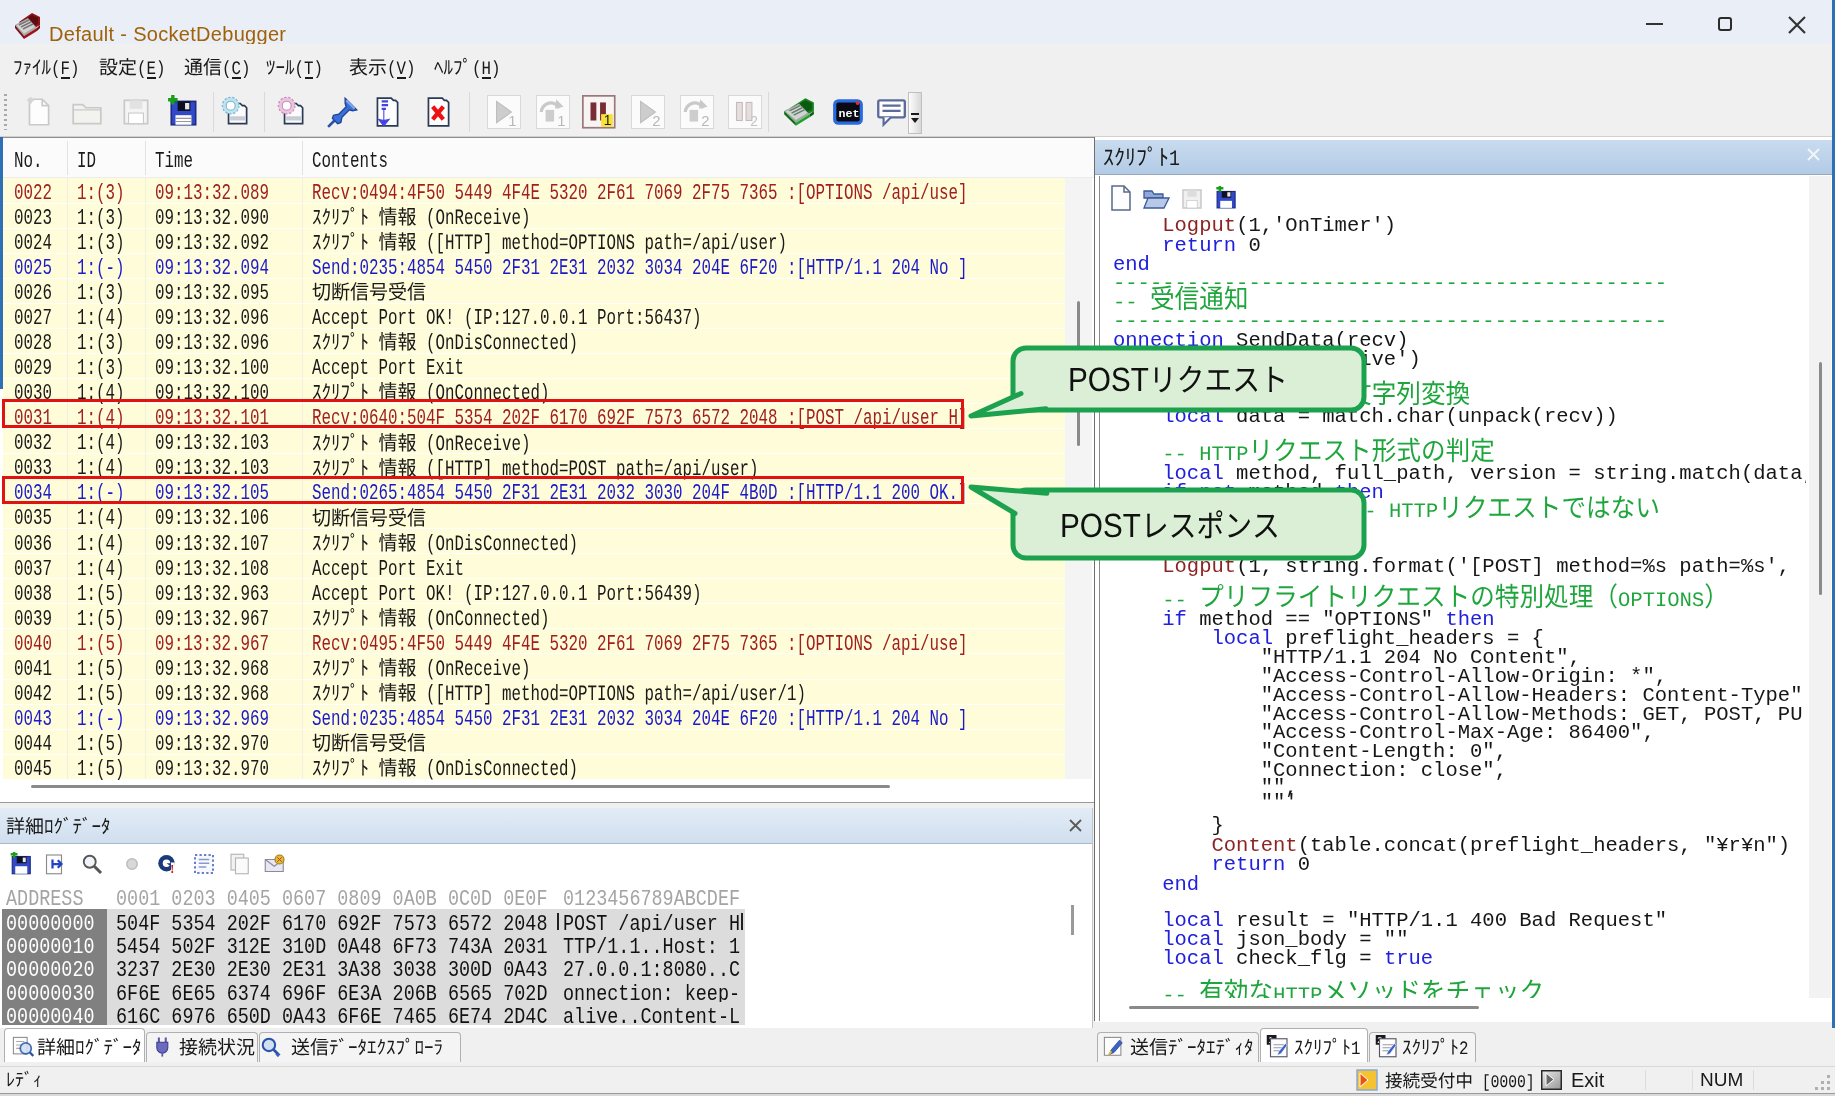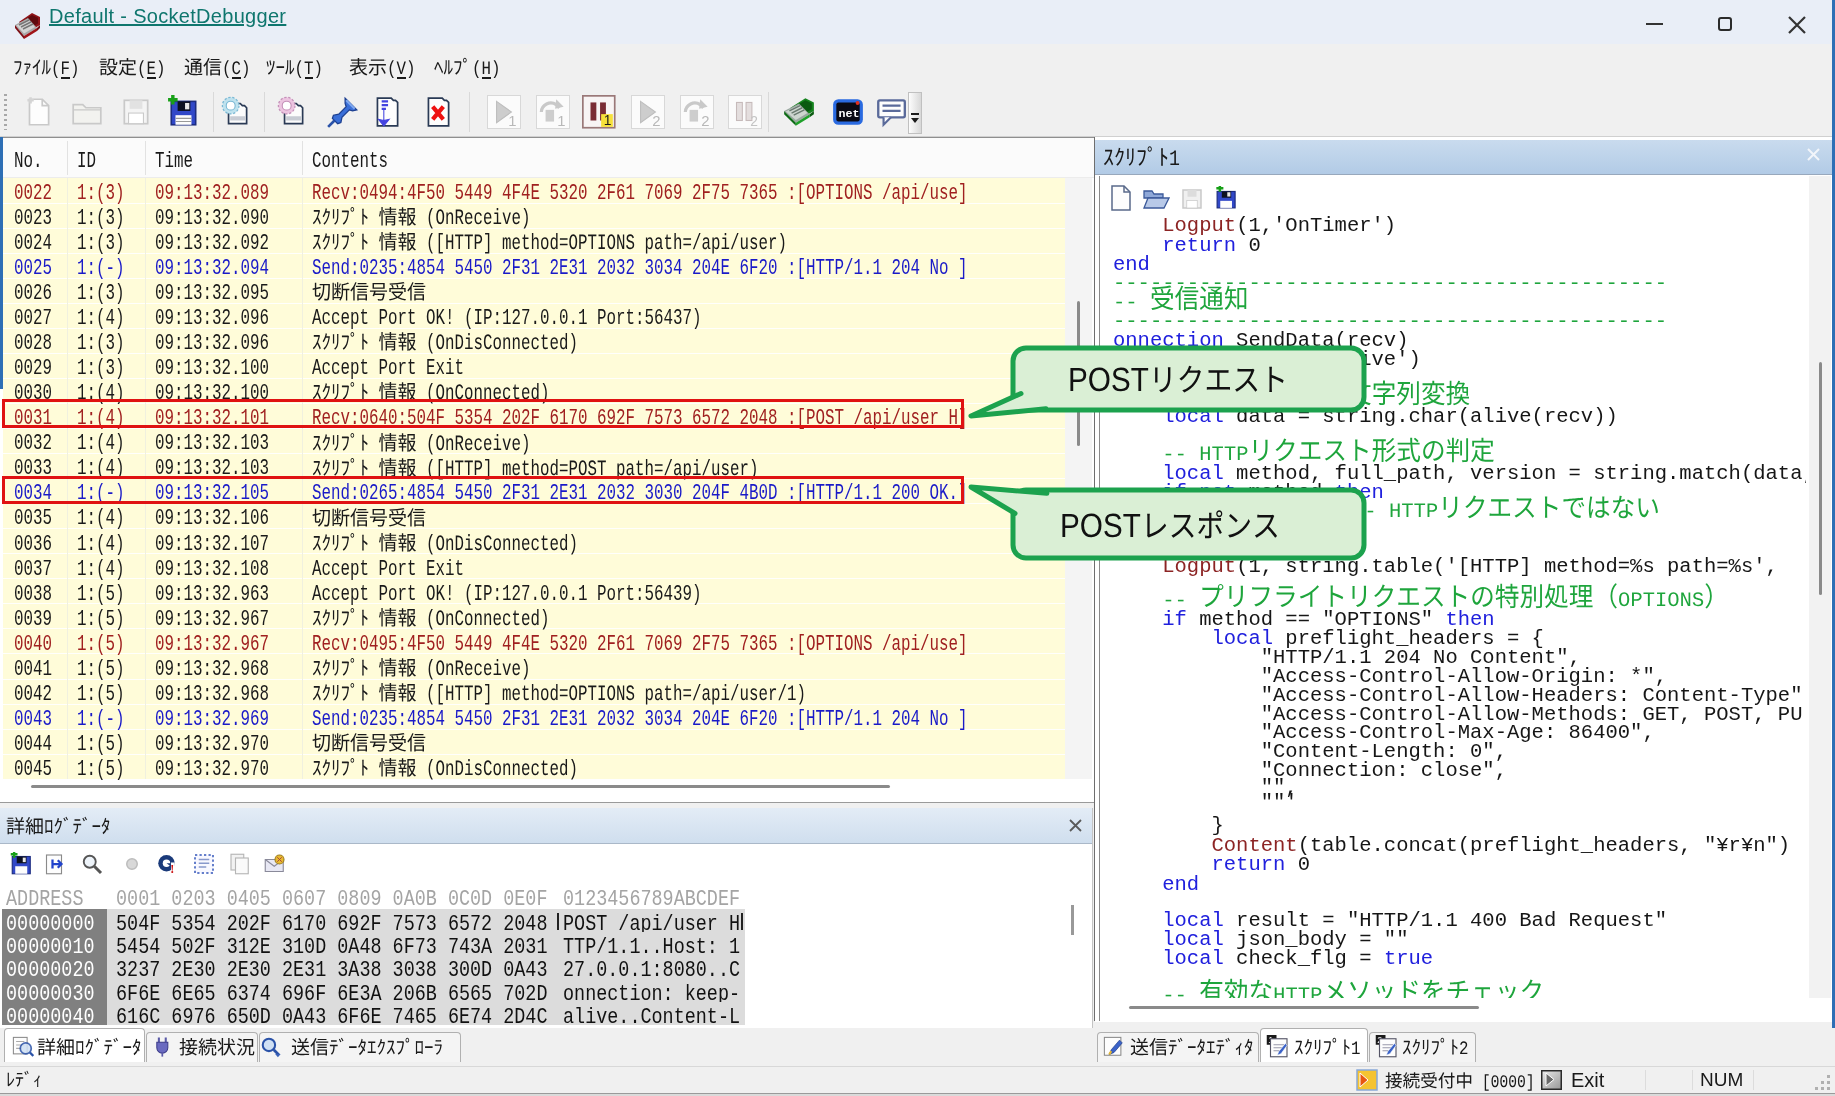--- a/index.html
+++ b/index.html
@@ -139,21 +139,21 @@
 <svg style="position:absolute;left:13px;top:9px" width="28" height="30" viewBox="0 0 28 30">
 <polygon points="6,13 19,4 27,8 27,16 13,24" fill="#8f1318"></polygon>
 <polygon points="7.5,13.5 19,6 25,8.8 25,14.5 13,21.5" fill="#5f0a0e"></polygon>
 <polygon points="2,16 15,9 24,19 11,27" fill="#a8a8a8"></polygon>
 <polygon points="3.5,16.5 15,10.5 22,18 11,24.5" fill="#d4d4d4"></polygon>
 <path d="M6 16 l10 -5 M8 18 l10 -5 M10 20 l10 -5" stroke="#777" stroke-width="1.4"></path>
 <polygon points="2,16 11,27 11,30 2,19" fill="#7d1016"></polygon>
 <polygon points="11,27 24,19 24,22 11,30" fill="#a01419"></polygon>
 <polygon points="24,19 27,16 27,19 24,22" fill="#700d11"></polygon>
 </svg>
-<div style="position:absolute;left:49.0px;top:6px;font:400 20.00px 'Liberation Sans',sans-serif;line-height:1;white-space:pre;color:#0f766e;letter-spacing:0.3px;text-decoration:underline;">Default - SocketDebugger</div>
+<div style="position:absolute;left:49.0px;top:24px;font:400 20.00px 'Liberation Sans',sans-serif;line-height:1;white-space:pre;color:#a16207;letter-spacing:0.3px;">Default - SocketDebugger</div>
 <div style="position:absolute;left:1646px;top:23px;width:17px;height:2px;background:#333"></div>
 <div style="position:absolute;left:1718px;top:17px;width:14px;height:14px;border:2px solid #2b2b2b;border-radius:3px"></div>
 <svg style="position:absolute;left:1787px;top:15px" width="20" height="20" viewBox="0 0 20 20">
 <path d="M2 2 L18 18 M18 2 L2 18" stroke="#333" stroke-width="2.2"></path>
   </svg>
 <div style="position:absolute;left:0px;top:44px;width:1835px;height:44px;background:#f0f0f0"></div>
 <svg style="position:absolute;left:13.0px;top:34.0px;overflow:visible" width="66" height="50" viewBox="0 -40 66 50">
     <g fill="#1a1a1a">
       <use href="#gjp_ff8c" transform="translate(0.0,0) scale(0.0190,-0.0190)"></use>
       <use href="#gjp_ff67" transform="translate(9.5,0) scale(0.0190,-0.0190)"></use>
@@ -911,21 +911,21 @@
         <use href="#gjp_30bf" transform="translate(184.8,0) scale(0.0246,-0.0266)"></use>
         <use href="#gjp_3092" transform="translate(209.4,0) scale(0.0246,-0.0266)"></use>
         <use href="#gjp_6587" transform="translate(234.0,0) scale(0.0246,-0.0266)"></use>
         <use href="#gjp_5b57" transform="translate(258.7,0) scale(0.0246,-0.0266)"></use>
         <use href="#gjp_5217" transform="translate(283.3,0) scale(0.0246,-0.0266)"></use>
         <use href="#gjp_5909" transform="translate(308.0,0) scale(0.0246,-0.0266)"></use>
         <use href="#gjp_63db" transform="translate(332.6,0) scale(0.0246,-0.0266)"></use>
       </g>
     </svg>
   </div>
-<div style="position:absolute;left:1113.0px;top:406.5px;font:20.53px 'Liberation Mono',monospace;line-height:1;white-space:pre;z-index:10;"><span style="color:#161616">    </span><span style="color:#2020dd">local</span><span style="color:#161616"> data = string.char(alive(recv))</span></div>
+<div style="position:absolute;left:1113.0px;top:406.5px;font:20.53px 'Liberation Mono',monospace;line-height:1;white-space:pre;z-index:10;"><span style="color:#161616">    </span><span style="color:#2020dd">local</span><span style="color:#161616"> data = match.char(unpack(recv))</span></div>
 <div style="position:absolute;z-index:10">
     <svg style="position:absolute;left:1113.0px;top:420.2px;overflow:visible" width="382" height="50" viewBox="0 -40 382 50">
       <g fill="#1ea53c">
         <use href="#gmono_2d" transform="translate(49.3,0) scale(0.0100,-0.0100)"></use>
         <use href="#gmono_2d" transform="translate(61.6,0) scale(0.0100,-0.0100)"></use>
         <use href="#gmono_48" transform="translate(86.2,0) scale(0.0100,-0.0100)"></use>
         <use href="#gmono_54" transform="translate(98.5,0) scale(0.0100,-0.0100)"></use>
         <use href="#gmono_54" transform="translate(110.9,0) scale(0.0100,-0.0100)"></use>
         <use href="#gmono_50" transform="translate(123.2,0) scale(0.0100,-0.0100)"></use>
         <use href="#gjp_30ea" transform="translate(135.5,0) scale(0.0246,-0.0266)"></use>
@@ -958,21 +958,21 @@
         <use href="#gjp_30b9" transform="translate(160.1,0) scale(0.0246,-0.0266)"></use>
         <use href="#gjp_30c8" transform="translate(184.8,0) scale(0.0246,-0.0266)"></use>
         <use href="#gjp_3067" transform="translate(209.4,0) scale(0.0246,-0.0266)"></use>
         <use href="#gjp_306f" transform="translate(234.0,0) scale(0.0246,-0.0266)"></use>
         <use href="#gjp_306a" transform="translate(258.7,0) scale(0.0246,-0.0266)"></use>
         <use href="#gjp_3044" transform="translate(283.3,0) scale(0.0246,-0.0266)"></use>
       </g>
     </svg>
   </div>
 <div style="position:absolute;left:1113.0px;top:520.5px;font:20.53px 'Liberation Mono',monospace;line-height:1;white-space:pre;z-index:10;"><span style="color:#161616">    </span><span style="color:#2020dd">end</span></div>
-<div style="position:absolute;left:1113.0px;top:556.5px;font:20.53px 'Liberation Mono',monospace;line-height:1;white-space:pre;z-index:10;"><span style="color:#161616">    </span><span style="color:#8c2424">Logput</span><span style="color:#161616">(1, string.table('[HTTP] method=%s path=%s',</span></div>
+<div style="position:absolute;left:1113.0px;top:556.5px;font:20.53px 'Liberation Mono',monospace;line-height:1;white-space:pre;z-index:10;"><span style="color:#161616">    </span><span style="color:#8c2424">Logput</span><span style="color:#161616">(1, string.format('[POST] method=%s path=%s',</span></div>
 <div style="position:absolute;z-index:10">
     <svg style="position:absolute;left:1113.0px;top:566.2px;overflow:visible" width="616" height="50" viewBox="0 -40 616 50">
       <g fill="#1ea53c">
         <use href="#gmono_2d" transform="translate(49.3,0) scale(0.0100,-0.0100)"></use>
         <use href="#gmono_2d" transform="translate(61.6,0) scale(0.0100,-0.0100)"></use>
         <use href="#gjp_30d7" transform="translate(86.2,0) scale(0.0246,-0.0266)"></use>
         <use href="#gjp_30ea" transform="translate(110.9,0) scale(0.0246,-0.0266)"></use>
         <use href="#gjp_30d5" transform="translate(135.5,0) scale(0.0246,-0.0266)"></use>
         <use href="#gjp_30e9" transform="translate(160.1,0) scale(0.0246,-0.0266)"></use>
         <use href="#gjp_30a4" transform="translate(184.8,0) scale(0.0246,-0.0266)"></use>

